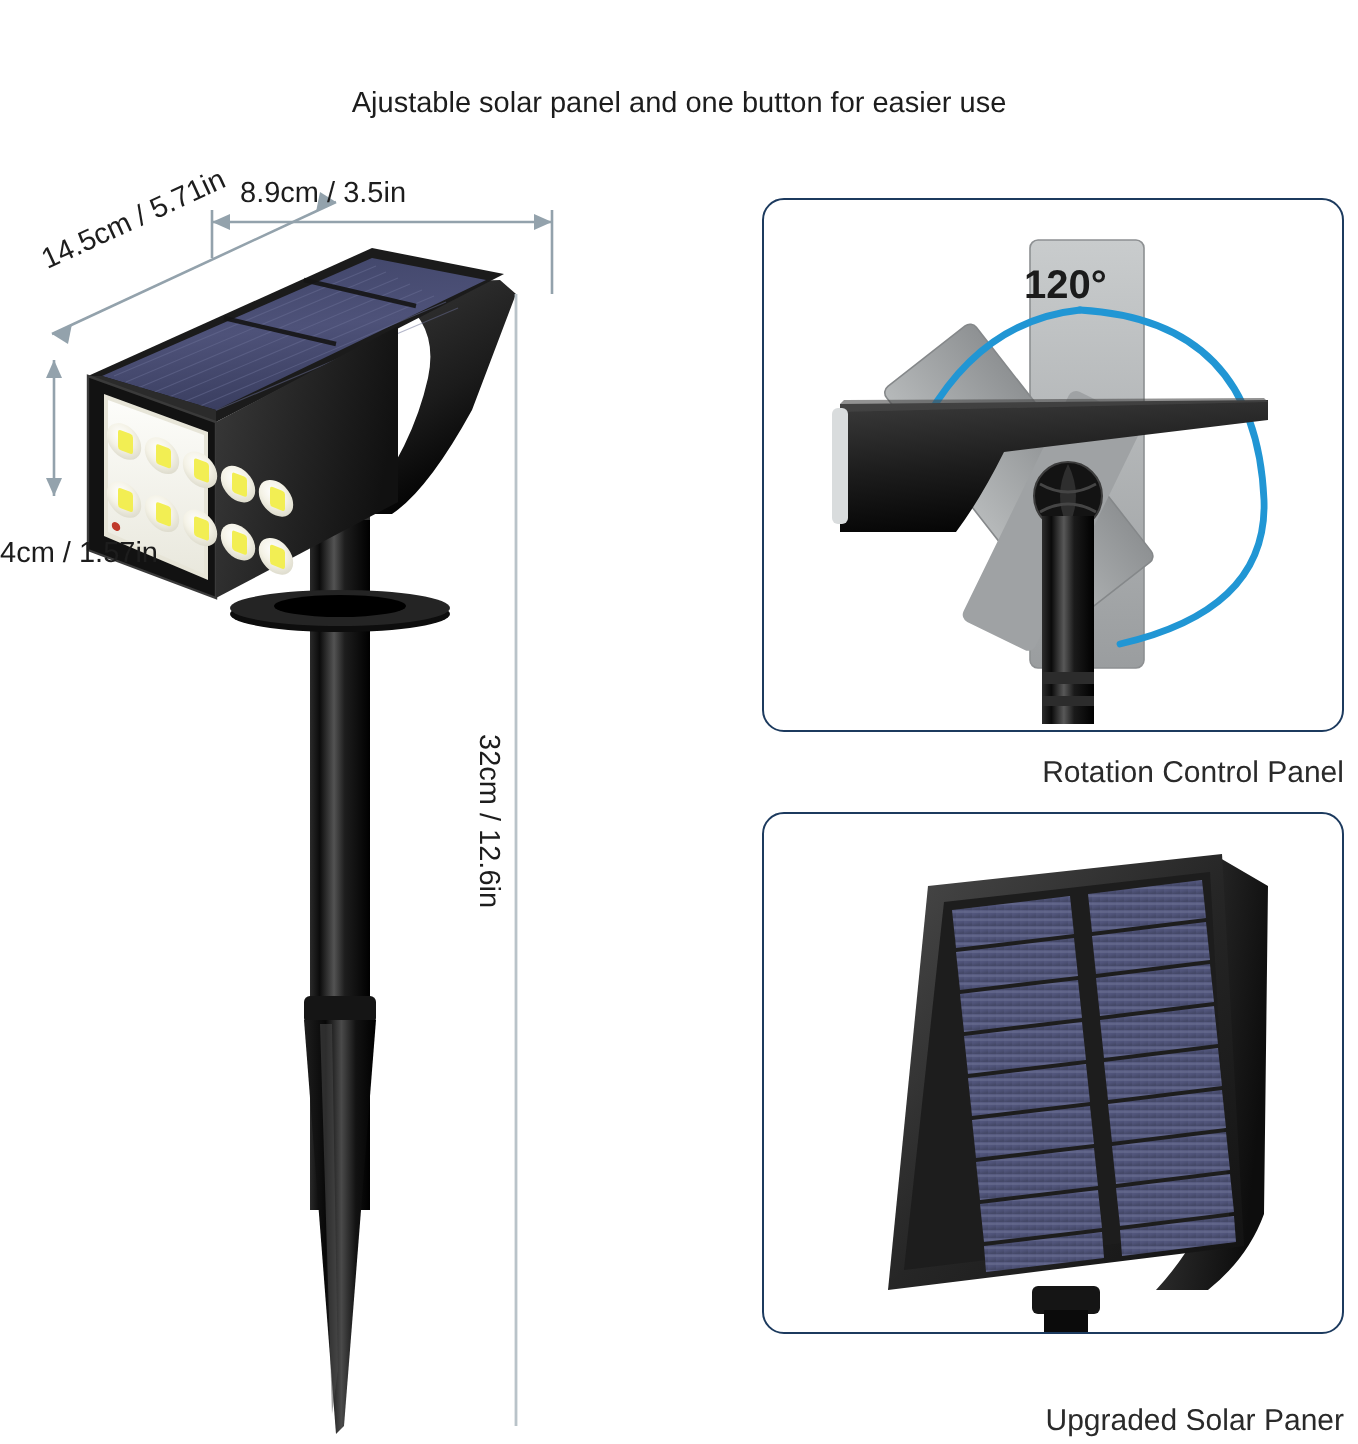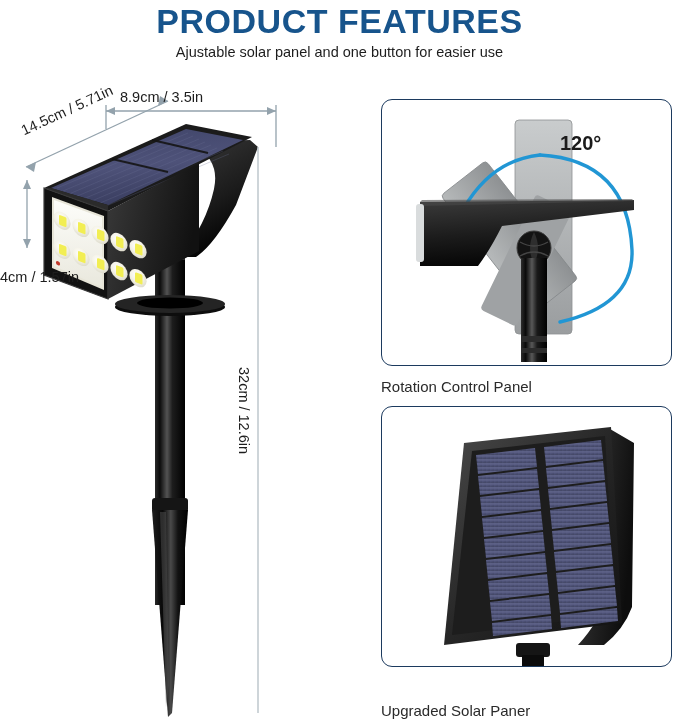--- a/index.html
+++ b/index.html
@@ -51,46 +51,44 @@
   .card {
     position: absolute;
     border: 1.4px solid #1c3a5e;
     border-radius: 11px;
     background: #ffffff;
     box-sizing: border-box;
   }
   .card-caption {
     position: absolute;
     width: 100%;
-    text-align: left;
+    text-align: right;
     font-size: 15px;
     color: #2a2a2a;
   }
 
   #panel-rotation { left: 381px; top: 99px; width: 291px; height: 267px; }
   #cap-rotation   { left: 381px; top: 378px; width: 291px; }
   #panel-solar    { left: 381px; top: 406px; width: 291px; height: 261px; }
   #cap-solar      { left: 381px; top: 678px; width: 291px; margin-top: 24px; }
 
   .angle-label {
     position: absolute;
     font-size: 20px;
     font-weight: bold;
     color: #1b1b1b;
-    margin-left: 48px;
   }
   svg { display: block; overflow: visible; }
   .abs { position: absolute; left: 0; top: 0; }
 </style>
 </head>
 <body>
 
 <div id="page">
 
-  <div class="title">PRODUCT FEATURES</div>
   <div class="subtitle">Ajustable solar panel and one button for easier use</div>
 
   <div id="product">
     <svg class="abs" width="330" height="637" viewBox="0 0 330 637">
       <defs>
         <linearGradient id="poleGrad" x1="0" y1="0" x2="1" y2="0">
           <stop offset="0%" stop-color="#2a2a2a"></stop>
           <stop offset="16%" stop-color="#0b0b0b"></stop>
           <stop offset="40%" stop-color="#535353"></stop>
           <stop offset="58%" stop-color="#1d1d1d"></stop>

